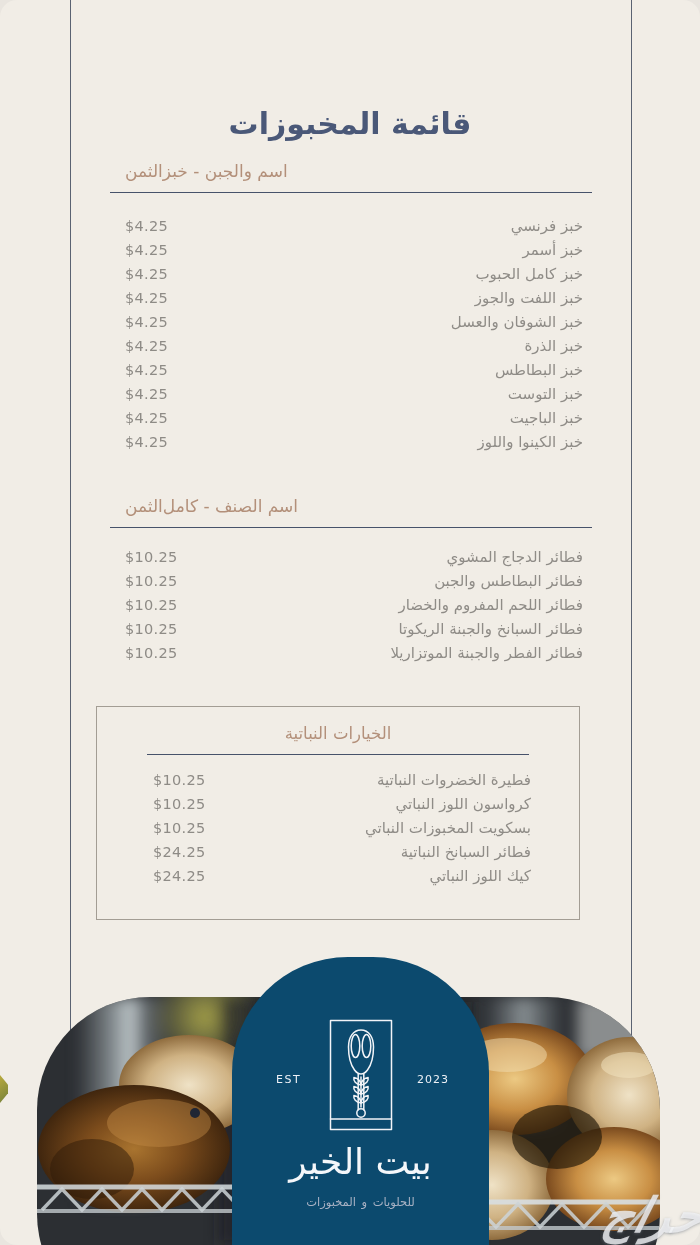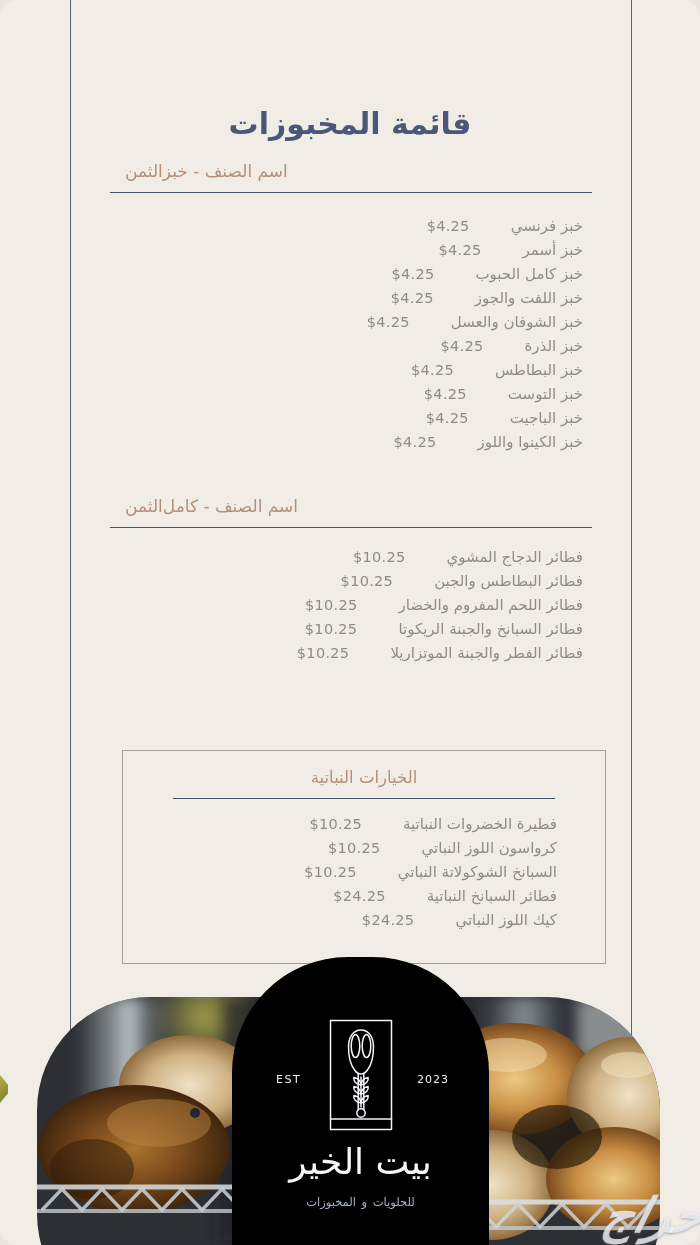--- a/index.html
+++ b/index.html
@@ -21,41 +21,41 @@
   .sec-bread{top:160px;}
   .sec-pies{top:495px;}
   .sec-head{
     display:flex;justify-content:flex-start;align-items:flex-end;
     padding:0 9px 10px 15px;color:#b3907a;font-size:17px;line-height:22px;
   }
   .rule{border-top:1.7px solid #47526a;}
   .rows{padding:0 9px 0 15px;}
   .rows-a{padding-top:21px;}
   .rows-b{padding-top:17px;}
-  .row{display:flex;justify-content:flex-end;align-items:center;height:24px;gap:41px;}
+  .row{display:flex;justify-content:space-between;align-items:center;height:24px;gap:41px;}
   .row .name{color:#8f8c87;font-size:15px;}
   .row .price{color:#8e8b86;font-size:14.5px;letter-spacing:.3px;direction:ltr;}
   
   .vegan-box{
-    position:absolute;left:122px;top:706px;width:484px;height:214px;
-    border:1.3px solid #a39d94;z-index:1;margin-top:44px;
+    position:absolute;left:96px;top:706px;width:484px;height:214px;
+    border:1.3px solid #a39d94;z-index:1;
   }
   .box-title{text-align:center;color:#b3907a;font-size:16.5px;padding-top:16px;line-height:22px;}
   .box-rule{margin:9px 50px 0;border-top:1.6px solid #47526a;}
   .box-rows{padding:13px 48px 0 56px;}
   
   .wedge{
     position:absolute;left:0;top:1075px;width:8px;height:28px;z-index:2;
     background:linear-gradient(140deg,#b9aa3e,#73803a);
     clip-path:polygon(0 0,100% 35%,100% 65%,0 100%);
   }
   .photo{position:absolute;left:37px;top:997px;width:623px;height:248px;z-index:2;}
   .arch{
     position:absolute;left:232px;top:957px;width:257px;height:288px;
-    background:#000000;border-radius:116px 116px 0 0;z-index:3;
+    background:#0c4a6e;border-radius:116px 116px 0 0;z-index:3;
   }
   .logo-box{position:absolute;left:50%;top:62px;transform:translateX(-50%);width:64px;height:112px;}
   .est,.year{
     position:absolute;top:116px;font-size:11px;letter-spacing:1.5px;
     color:#eef1f6;
   }
   .est{left:44px;}
   .year{right:40px;letter-spacing:1px;}
   .brand{
     position:absolute;top:183px;left:0;width:100%;text-align:center;
@@ -77,21 +77,21 @@
 
 <div class="page">
 
   <div class="frame"></div>
 
   <h1 class="title">قائمة المخبوزات</h1>
 
   <section class="section sec-bread">
     <div class="sec-head">
       <span>الثمن</span>
-      <span>اسم الصنف - خبز</span>
+      <span>اسم والجبن - خبز</span>
     </div>
     <div class="rule"></div>
     <div class="rows rows-a">
       <div class="row">
           <span class="price">$4.25</span>
           <span class="name">خبز فرنسي</span>
         </div>
       <div class="row">
           <span class="price">$4.25</span>
           <span class="name">خبز أسمر</span>
@@ -168,21 +168,21 @@
       <div class="row">
           <span class="price">$10.25</span>
           <span class="name">فطيرة الخضروات النباتية</span>
         </div>
       <div class="row">
           <span class="price">$10.25</span>
           <span class="name">كرواسون اللوز النباتي</span>
         </div>
       <div class="row">
           <span class="price">$10.25</span>
-          <span class="name">السبانخ الشوكولاتة النباتي</span>
+          <span class="name">بسكويت المخبوزات النباتي</span>
         </div>
       <div class="row">
           <span class="price">$24.25</span>
           <span class="name">فطائر السبانخ النباتية</span>
         </div>
       <div class="row">
           <span class="price">$24.25</span>
           <span class="name">كيك اللوز النباتي</span>
         </div>
     </div>

